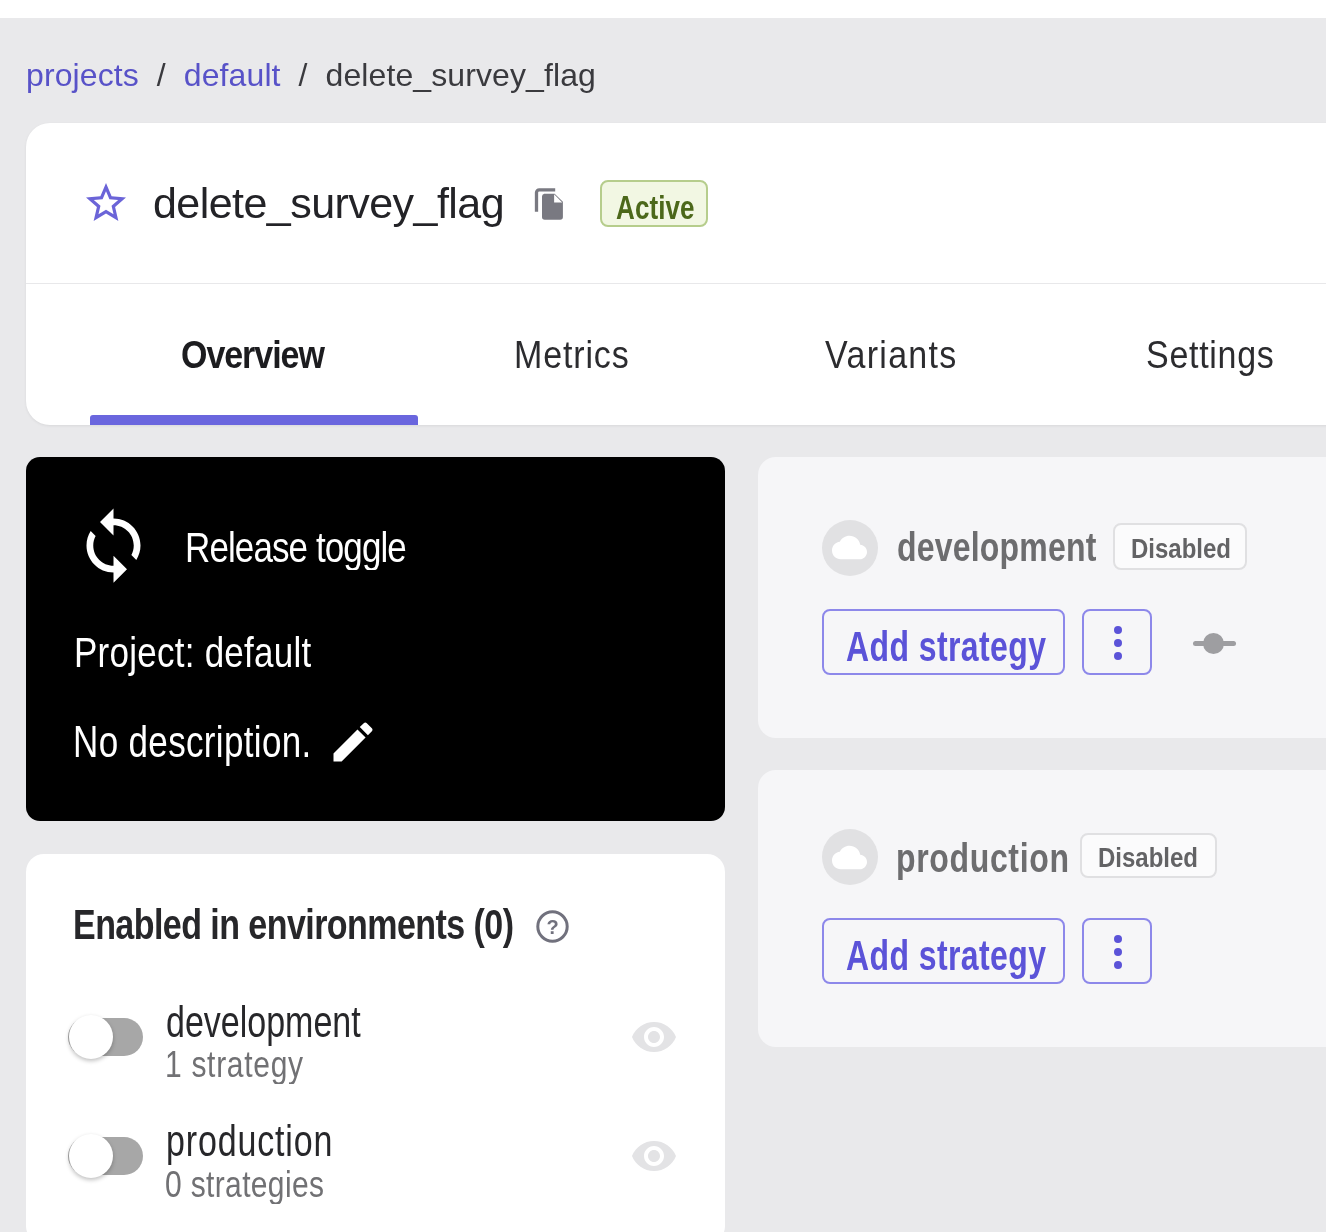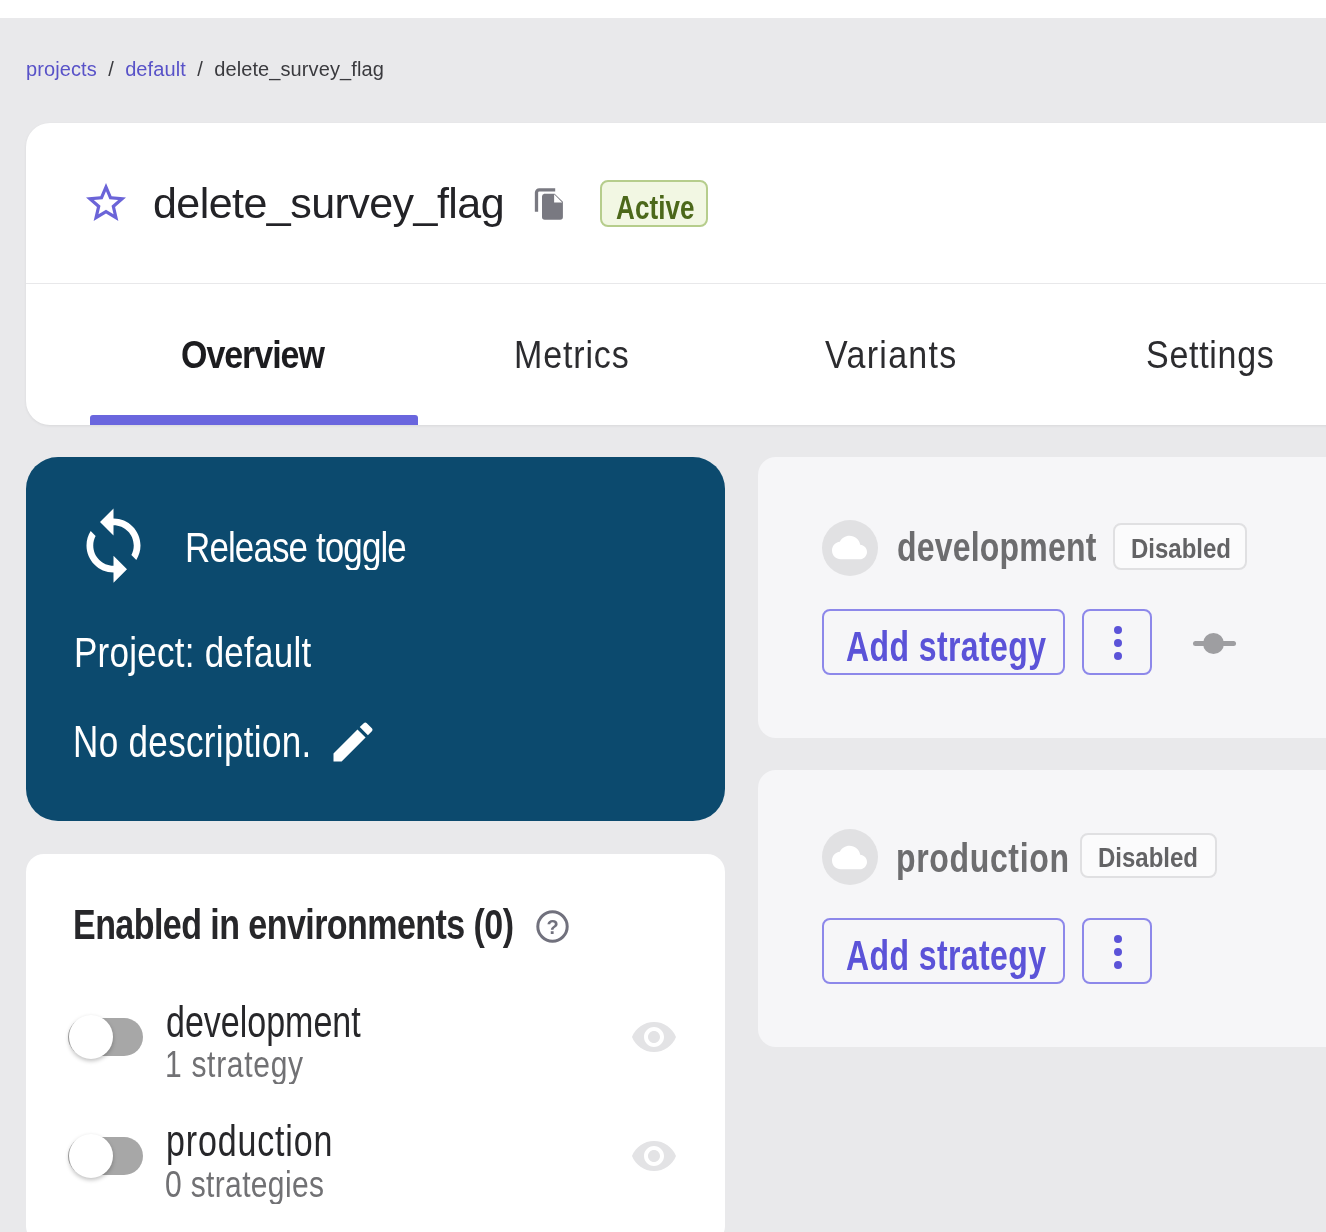--- a/index.html
+++ b/index.html
@@ -6,21 +6,21 @@
   html,body { width:1326px; height:1232px; overflow:hidden; }
   body { background:#e9e9eb; font-family:"Liberation Sans", sans-serif; position:relative; }
   .abs { position:absolute; }
   .txt { position:absolute; white-space:nowrap; line-height:1; }
 </style>
 </head>
 <body>
 
   <div class="abs" style="left:0;top:0;width:1326px;height:18px;background:#ffffff;"></div>
 
-  <div class="txt" id="bc" style="left:26px;top:59px;font-size:20px;letter-spacing:0.1px;color:#3a3a3e;">
+  <div class="txt" id="bc" style="left:26px;top:59px;font-size:32px;letter-spacing:0.1px;color:#3a3a3e;">
     <span style="color:#5852c8;">projects</span><span style="color:#3a3a3e;">&nbsp; / &nbsp;</span><span style="color:#5852c8;">default</span><span style="color:#3a3a3e;">&nbsp; / &nbsp;</span><span>delete_survey_flag</span>
   </div>
 
   <div class="abs" style="left:26px;top:123px;width:1340px;height:302px;background:#ffffff;border-radius:24px;box-shadow:0 1px 3px rgba(0,0,0,0.07);">
 
     <svg class="abs" style="left:56px;top:56px;" width="48" height="48" viewBox="0 0 24 24" fill="#6b64d8">
       <path d="M22 9.24l-7.19-.62L12 2 9.19 8.63 2 9.24l5.46 4.73L5.82 21 12 17.27 18.18 21l-1.63-7.03L22 9.24zM12 15.4l-3.76 2.27 1-4.28-3.32-2.88 4.38-.38L12 6.1l1.71 4.04 4.38.38-3.32 2.88 1 4.28L12 15.4z"></path>
     </svg>
     <div class="txt" id="title" style="left:127px;top:59px;font-size:43px;letter-spacing:-0.55px;color:#232327;">delete_survey_flag</div>
 
@@ -36,21 +36,21 @@
     <div class="abs" style="left:0;top:160px;width:1300px;height:1px;background:#e8e8ea;"></div>
 
     <div class="txt" id="tab1" style="left:155px;top:214px;font-size:34px;letter-spacing:-1.05px;font-weight:bold;color:#1c1c1f;transform:scaleY(1.15);">Overview</div>
     <div class="txt" id="tab2" style="left:488px;top:214px;font-size:34px;letter-spacing:0.85px;color:#2c2c2f;transform:scaleY(1.15);">Metrics</div>
     <div class="txt" id="tab3" style="left:799px;top:214px;font-size:34px;letter-spacing:1.3px;color:#2c2c2f;transform:scaleY(1.15);">Variants</div>
     <div class="txt" id="tab4" style="left:1120px;top:214px;font-size:34px;letter-spacing:0.7px;color:#2c2c2f;transform:scaleY(1.15);">Settings</div>
 
     <div class="abs" style="left:64px;top:292px;width:328px;height:10px;background:#6a66de;border-radius:3px 3px 0 0;"></div>
   </div>
 
-  <div class="abs" style="left:26px;top:457px;width:699px;height:364px;background:#0c4a6e;border-radius:32px;">
+  <div class="abs" style="left:26px;top:457px;width:699px;height:364px;background:#000000;border-radius:14px;">
 
     <svg class="abs" style="left:47px;top:48px;" width="81" height="81" viewBox="0 0 24 24" fill="#ffffff">
       <path d="M12 4V1L8 5l4 4V6c3.31 0 6 2.69 6 6 0 1.01-.25 1.97-.7 2.8l1.46 1.46C19.54 15.03 20 13.57 20 12c0-4.42-3.58-8-8-8zm0 14c-3.31 0-6-2.69-6-6 0-1.01.25-1.97.7-2.8L5.24 7.74C4.46 8.97 4 10.43 4 12c0 4.42 3.58 8 8 8v3l4-4-4-4v3z"></path>
     </svg>
     <div class="txt" id="rt" style="left:159px;top:72px;font-size:35px;letter-spacing:-0.9px;color:#ffffff;transform:scaleY(1.2);">Release toggle</div>
     <div class="txt" id="pd" style="left:48px;top:177px;font-size:35px;letter-spacing:0.25px;color:#ffffff;transform:scaleY(1.22);">Project: default</div>
     <div class="txt" id="nd" style="left:47px;top:267px;font-size:35px;letter-spacing:0.35px;color:#ffffff;transform:scaleY(1.25);">No description.</div>
 
     <svg class="abs" style="left:301px;top:259px;" width="52" height="52" viewBox="0 0 24 24" fill="#ffffff">
       <path d="M3 17.25V21h3.75L17.81 9.94l-3.75-3.75L3 17.25zM20.71 7.04c.39-.39.39-1.02 0-1.41l-2.34-2.34c-.39-.39-1.02-.39-1.41 0l-1.83 1.83 3.75 3.75 1.83-1.83z"></path>

